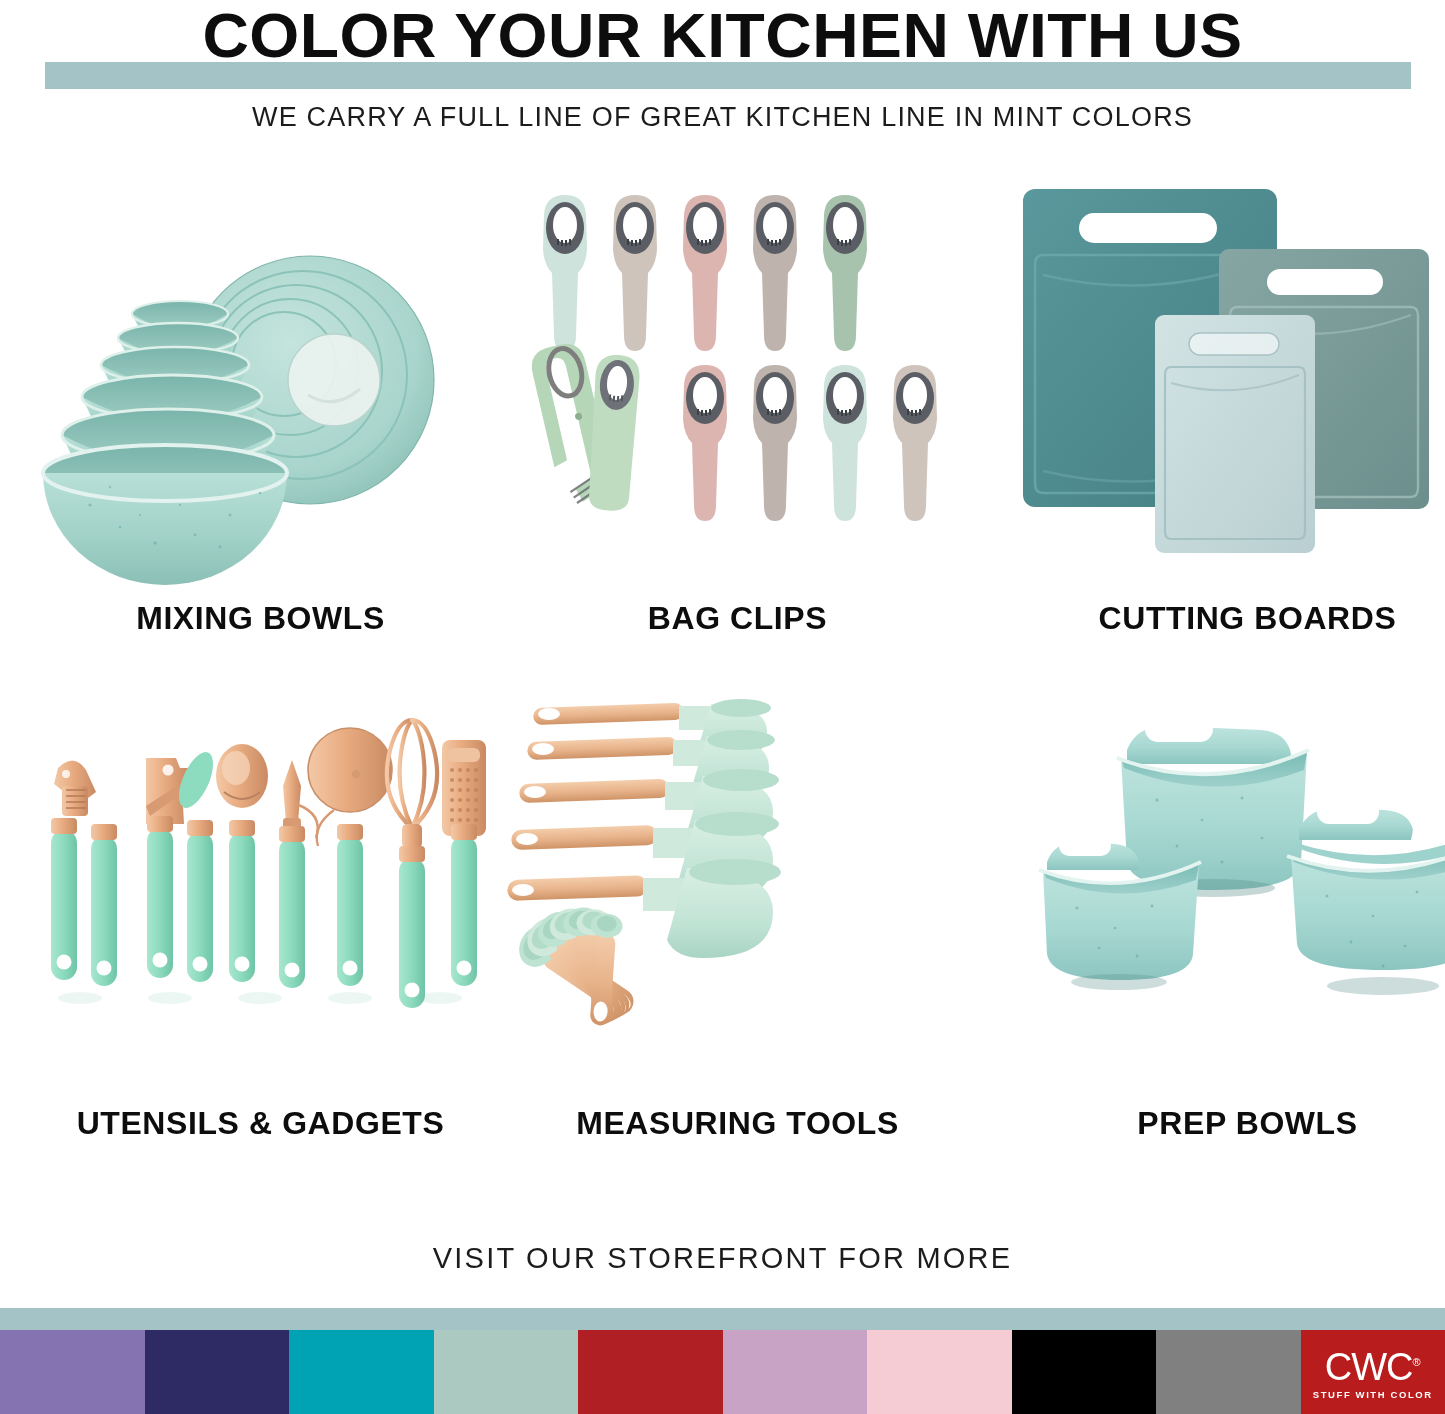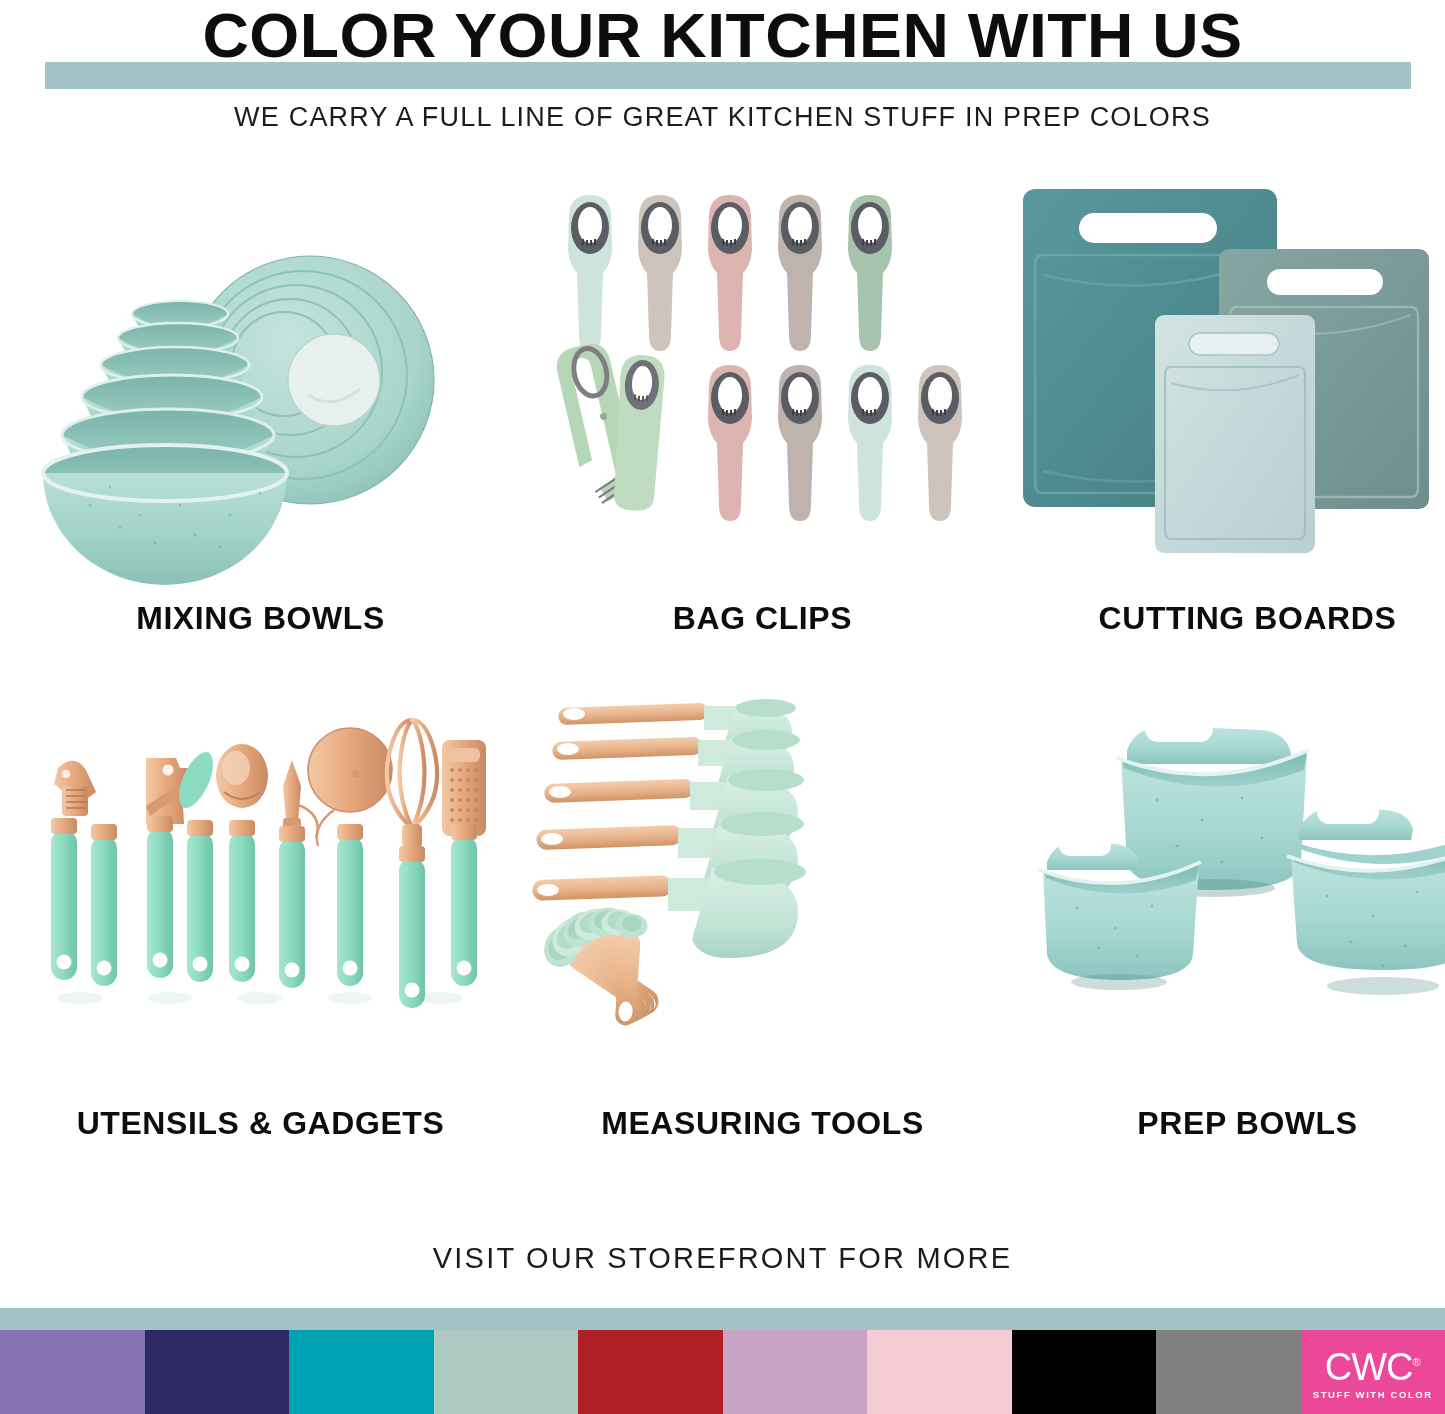--- a/index.html
+++ b/index.html
@@ -69,21 +69,21 @@
     margin-left: 14px;
   }
   .cell {
     position: absolute;
     width: 481px;
     height: 500px;
   }
   .cell.r0 { top: 0; }
   .cell.r1 { top: 505px; }
   .cell.c0 { left: 6px; }
-  .cell.c1 { left: 508px; }
+  .cell.c1 { left: 483px; }
   .cell.c2 { left: 993px; }
 
   .art {
     position: absolute;
     left: 0;
     top: 0;
     width: 481px;
     height: 400px;
   }
   .cat-label {
@@ -171,21 +171,21 @@
 
   svg { display: block; overflow: visible; }
 </style>
 </head>
 <body>
 
 <div id="page">
 
   <div class="header-band" style="background: rgb(163, 195, 198);"></div>
   <div class="header-title">COLOR YOUR KITCHEN WITH US</div>
-  <div class="header-sub">WE CARRY A FULL LINE OF GREAT KITCHEN STUFF IN PREP COLORS</div>
+  <div class="header-sub">WE CARRY A FULL LINE OF GREAT KITCHEN LINE IN MINT COLORS</div>
 
   <div class="grid">
 
     <div class="cell r0 c0">
       <div class="art">
         <svg width="481" height="400" viewBox="0 0 481 400">
           <defs>
             <radialGradient id="lidG" cx="42%" cy="35%" r="72%">
               <stop offset="0%" stop-color="#c4e4dd"></stop>
               <stop offset="70%" stop-color="#a9d5cc"></stop>
@@ -726,19 +726,19 @@
   <div class="swatches">
     <div class="swatch" style="background: rgb(133, 114, 176);"></div>
     <div class="swatch" style="background: rgb(46, 42, 99);"></div>
     <div class="swatch" style="background: rgb(0, 163, 180);"></div>
     <div class="swatch" style="background: rgb(171, 201, 192);"></div>
     <div class="swatch" style="background: rgb(176, 31, 36);"></div>
     <div class="swatch" style="background: rgb(201, 163, 198);"></div>
     <div class="swatch" style="background: rgb(245, 204, 211);"></div>
     <div class="swatch" style="background: rgb(0, 0, 0);"></div>
     <div class="swatch" style="background: rgb(128, 128, 128);"></div>
-    <div class="swatch logo-block" style="background: #ec4899;">
+    <div class="swatch logo-block" style="background: #b91c1c;">
       <div class="logo-mark"><span>CWC</span><span class="logo-reg">®</span></div>
       <div class="logo-tag">STUFF WITH COLOR</div>
     </div>
   </div>
 
 </div>
 
 </body></html>

